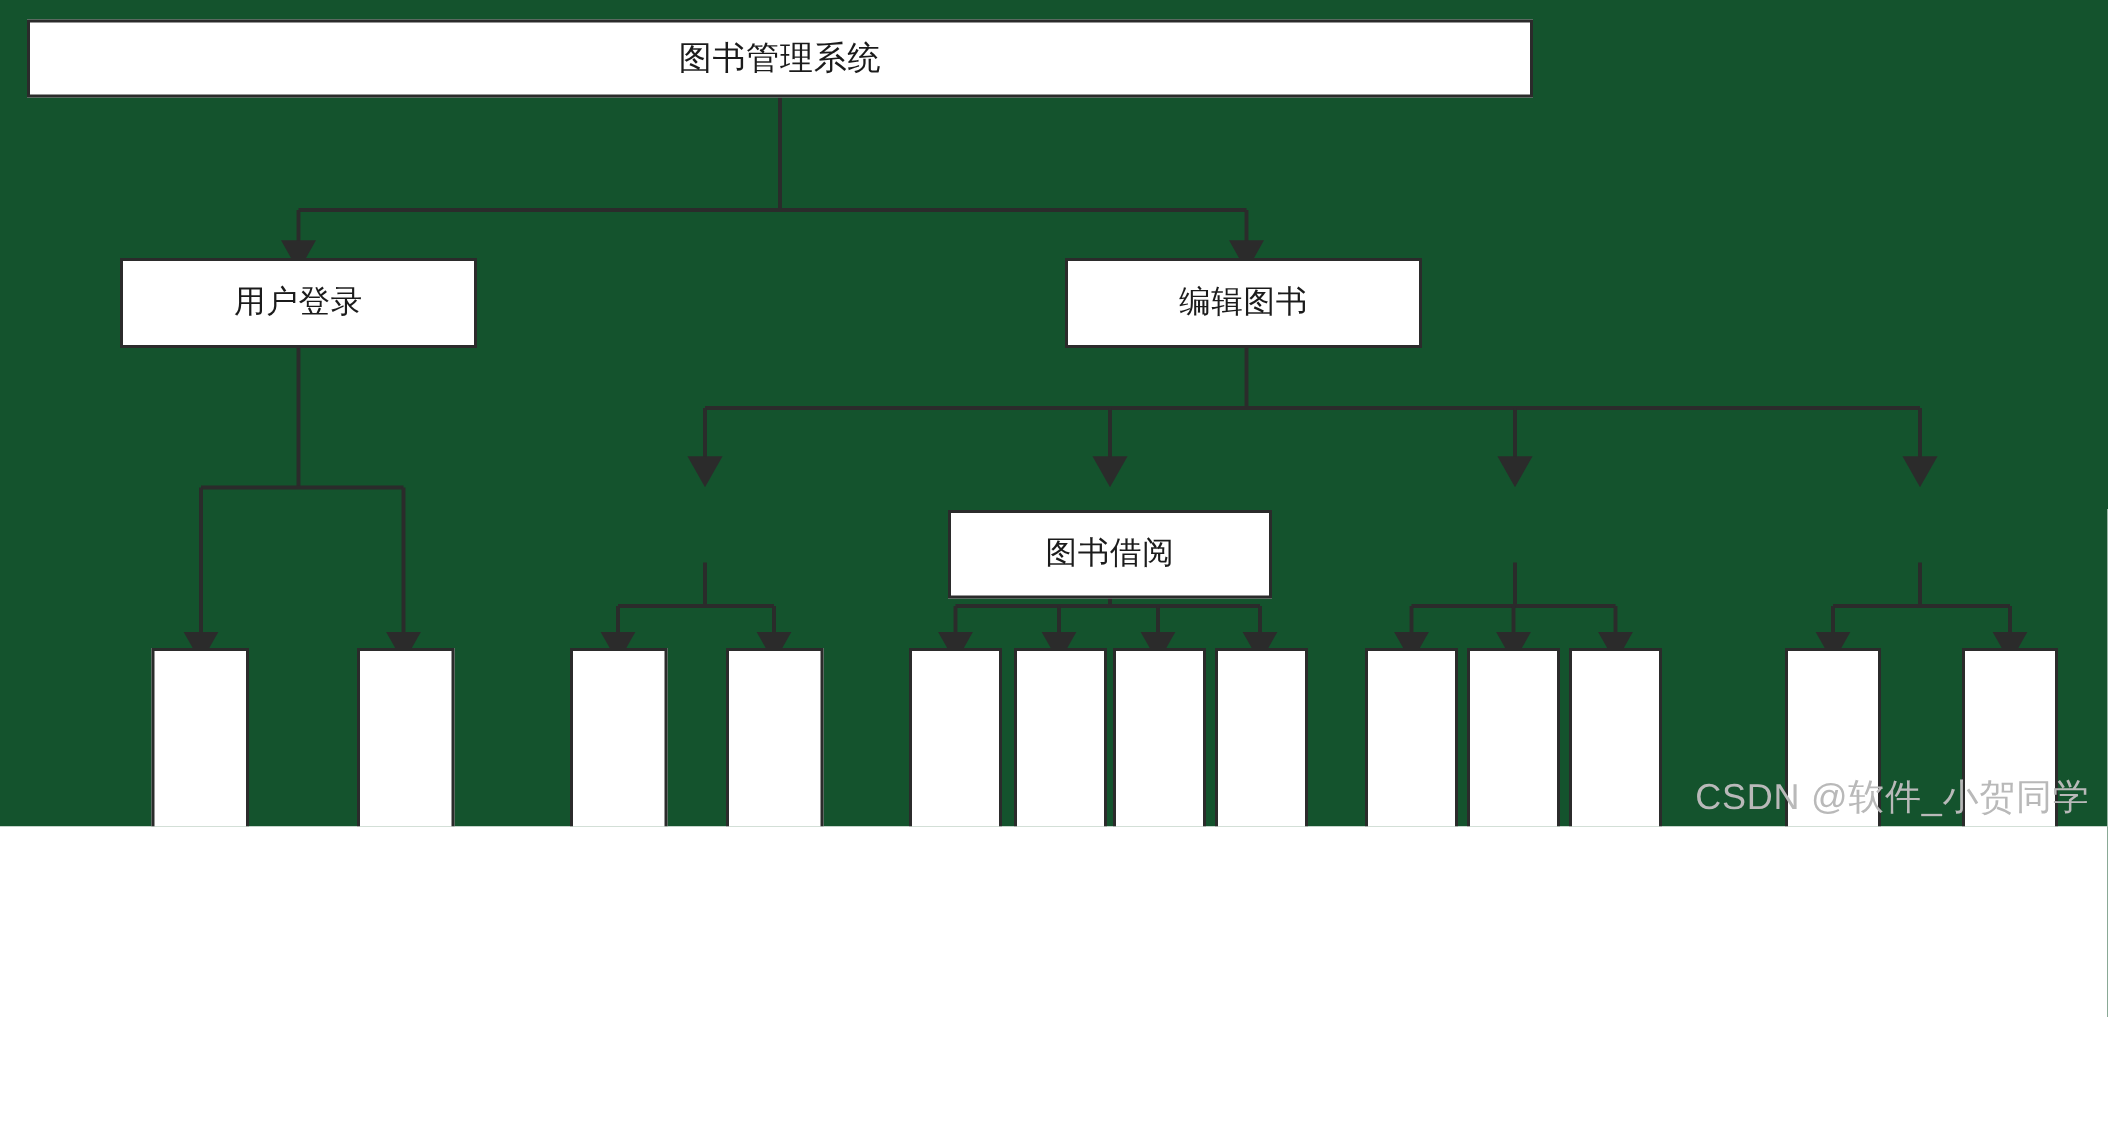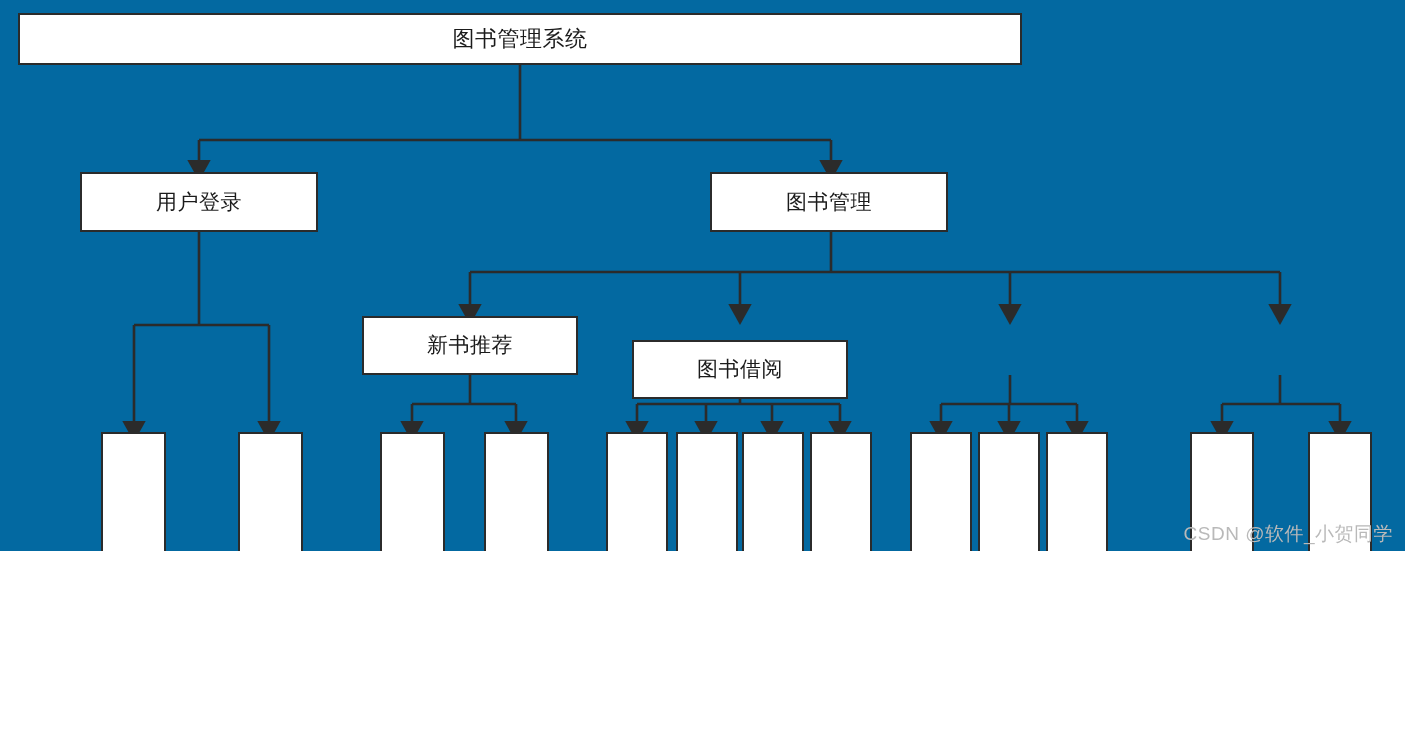--- a/index.html
+++ b/index.html
@@ -7,21 +7,21 @@
     padding: 0;
     background: #ffffff;
   }
   body {
     font-family: "Liberation Sans", "DejaVu Sans", sans-serif;
   }
   #diagram-root {
     position: relative;
     width: 1405px;
     height: 551px;
-    background: #0369a1;
+    background: #14532d;
     overflow: hidden;
   }
   #edges-layer {
     position: absolute;
     left: 0;
     top: 0;
     width: 1405px;
     height: 747px;
     pointer-events: none;
   }
@@ -60,21 +60,21 @@
     max-height: 100%;
   }
   .node.root .node-label {
     font-size: 22px;
   }
   #watermark {
     position: absolute;
     right: 12px;
     bottom: 4px;
     color: #b9b9b9;
-    font-size: 19px;
+    font-size: 24px;
     letter-spacing: 0.5px;
     white-space: nowrap;
     user-select: none;
   }
 </style>
 </head>
 <body>
 
 <div id="diagram-root">
 
@@ -133,26 +133,23 @@
 
   <div class="node horizontal root" style="left:18px; top:13px; width:1004px; height:52px;">
     <span class="node-label">图书管理系统</span>
   </div>
 
   <div class="node horizontal" style="left:80px; top:172px; width:238px; height:60px;">
     <span class="node-label">用户登录</span>
   </div>
 
   <div class="node horizontal" style="left:710px; top:172px; width:238px; height:60px;">
-    <span class="node-label">图书管理</span>
-  </div>
-
-  <div class="node horizontal" style="left:362px; top:316px; width:216px; height:59px;">
-    <span class="node-label">新书推荐</span>
-  </div>
+    <span class="node-label">编辑图书</span>
+  </div>
+
 
   <div class="node horizontal" style="left:632px; top:316px; width:216px; height:59px;margin-top:24px;">
     <span class="node-label">图书借阅</span>
   </div>
 
 
 
   <div class="node vertical" style="left:101px; top:432px; width:65px; height:303px;">
     <span class="node-label">用户登录</span>
   </div>

